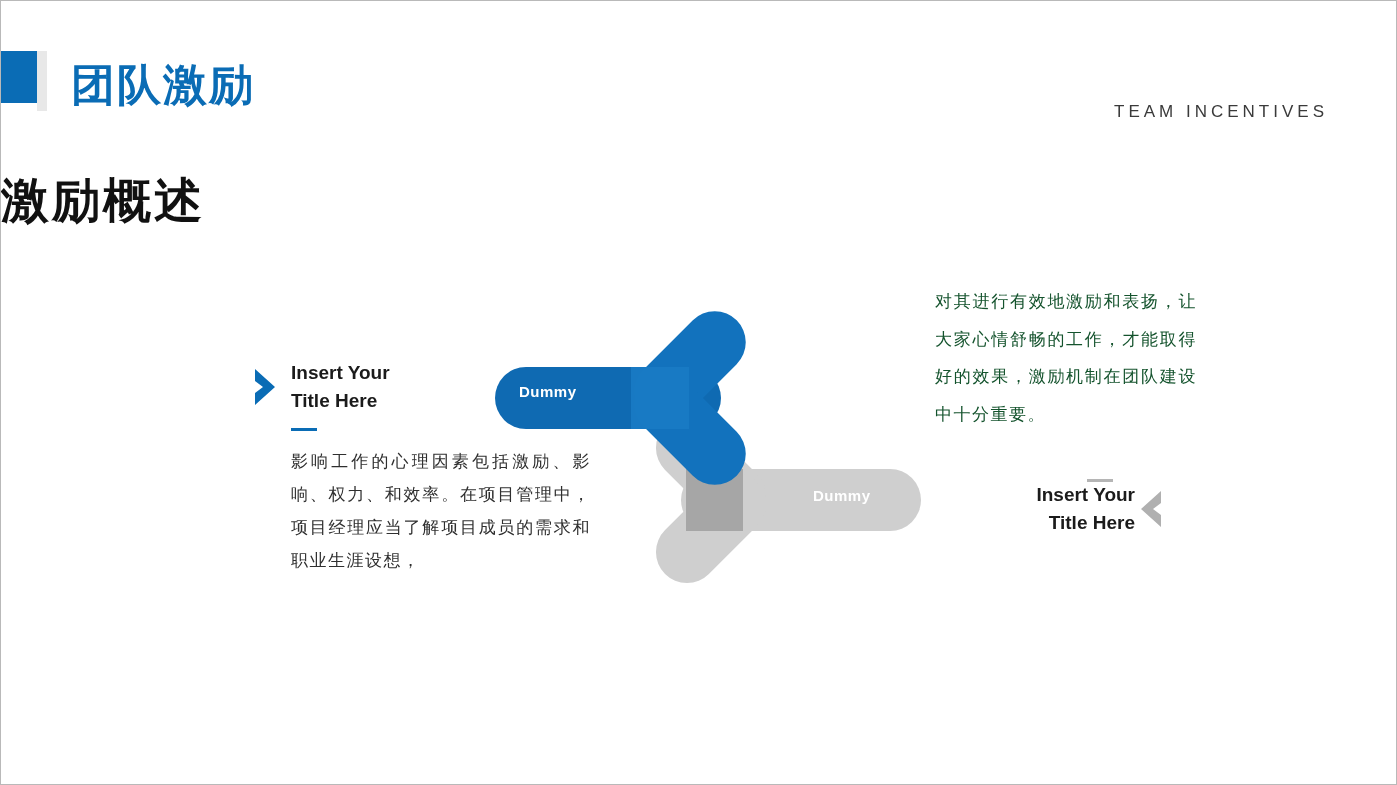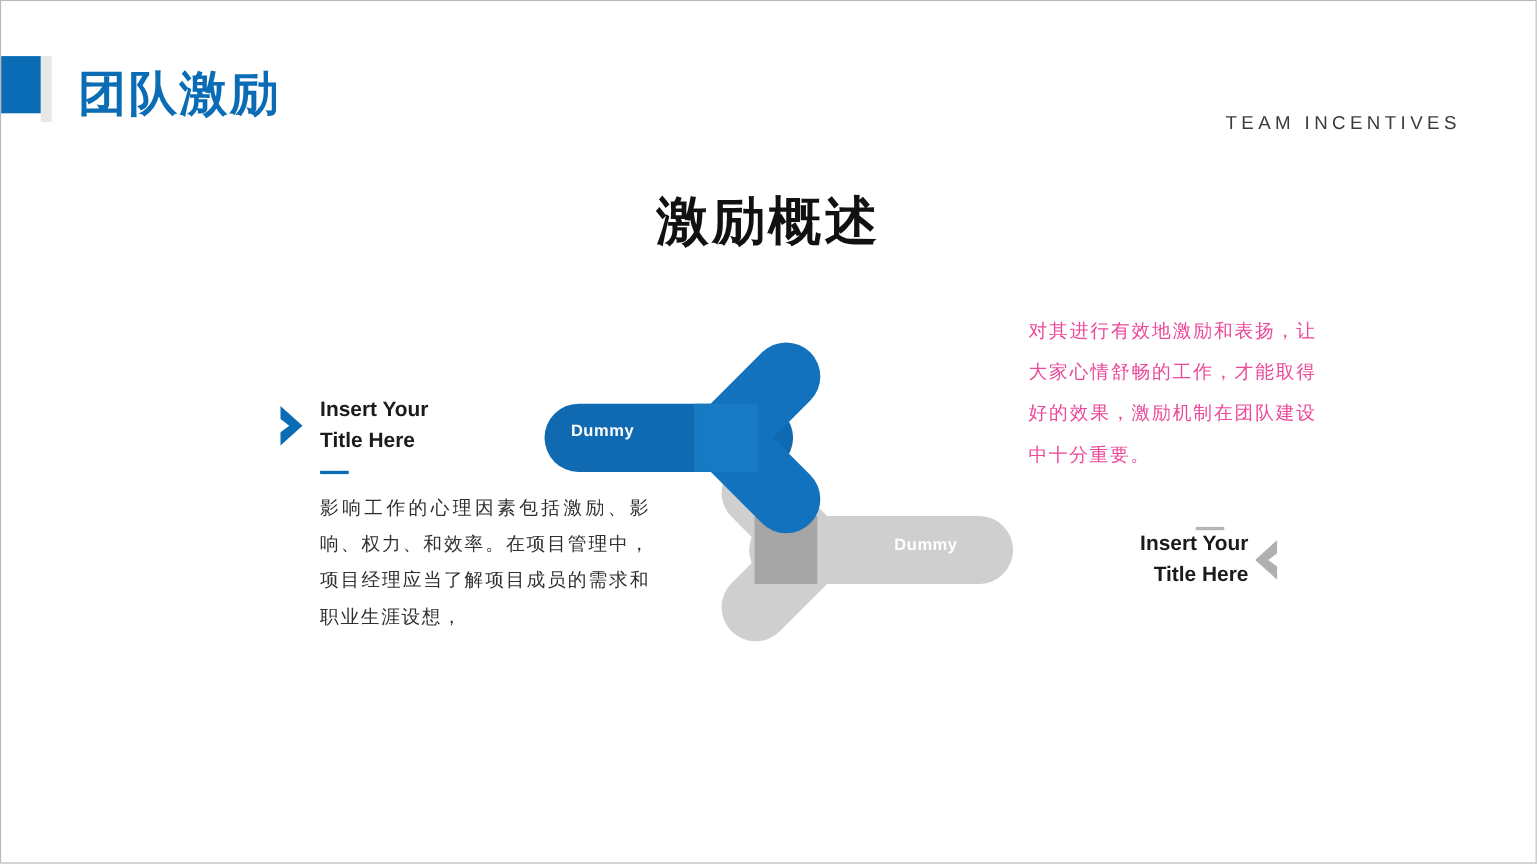--- a/index.html
+++ b/index.html
@@ -59,21 +59,20 @@
     white-space: nowrap;
     margin-top: 11px;
   }
 
   
   .main-title {
     position: absolute;
     left: 0;
     right: 0;
     top: 168px;
-    text-align: center;
     font-size: 48px;
     font-weight: bold;
     color: #111111;
     letter-spacing: 3px;
     font-family: "DejaVu Sans", "Liberation Sans", sans-serif;
   }
 
   
   .left-block {
     position: absolute;
@@ -126,21 +125,21 @@
   
   .right-block {
     position: absolute;
     left: 934px;
     top: 282px;
     width: 262px;
   }
   .right-body {
     font-size: 17px;
     line-height: 37.5px;
-    color: #ec4899;
+    color: #14532d;
     letter-spacing: 1.5px;
     text-align: justify;
     font-family: "DejaVu Sans", "Liberation Sans", sans-serif;
   }
   .right-underline {
     position: absolute;
     left: 152px;
     top: 196px;
     width: 26px;
     height: 3px;

